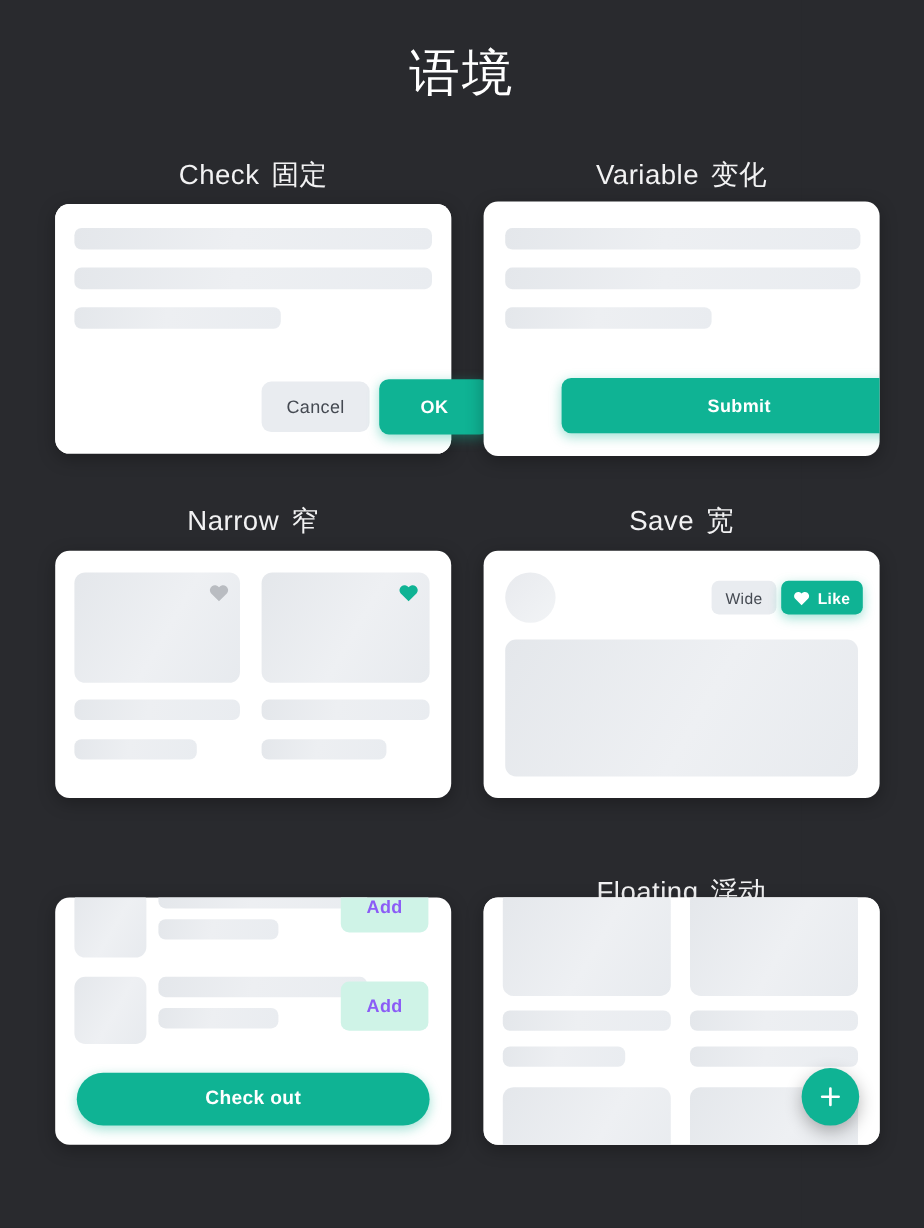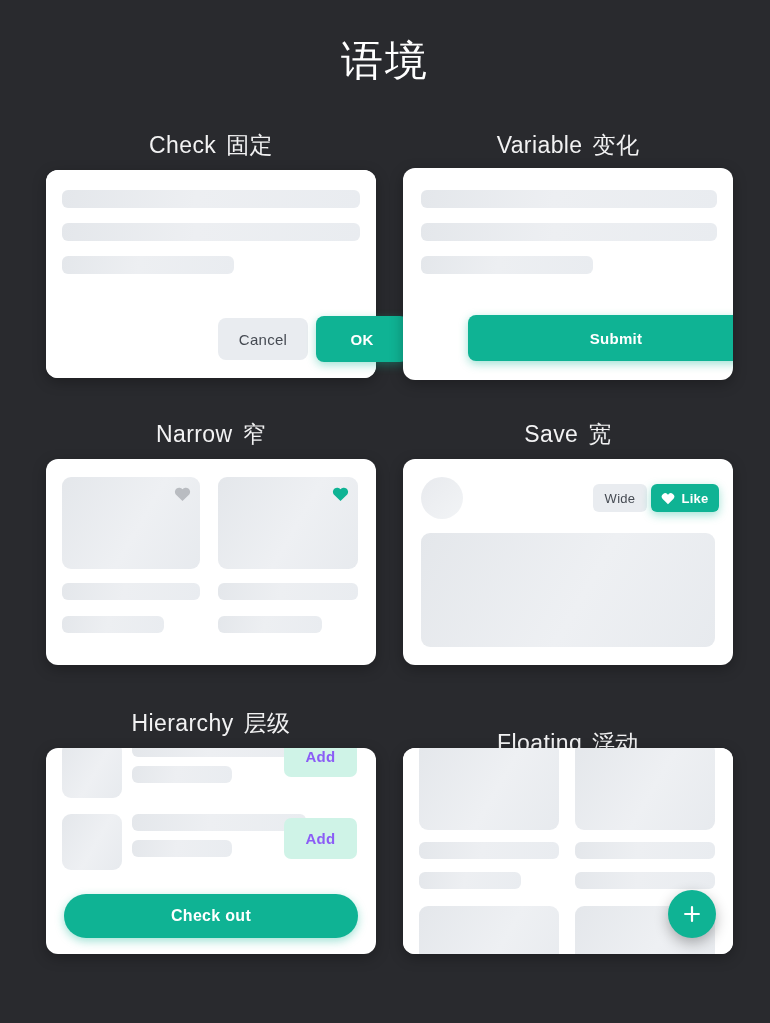--- a/index.html
+++ b/index.html
@@ -260,23 +260,20 @@
     <div class="block media"></div>
   </div>
   <button class="btn btn-ghost" id="btn-save">Wide</button>
   <button class="btn btn-primary" id="btn-like">
     <svg class="heart" viewBox="0 0 24 22">
       <path d="M12 21 2.5 11.6A5.7 5.7 0 0 1 12 4.4a5.7 5.7 0 0 1 9.5 7.2Z" fill="#FFFFFF"></path>
     </svg>
     <span>Like</span>
   </button>
 
-  <div class="section-label" style="left:46px; top:708px; width:330px; text-align:center;">
-    <span>Hierarchy</span><span class="cjk">层级</span>
-  </div>
 
   <div class="card" id="card-hierarchy">
     <div class="h-row r1">
       <div class="block h-thumb"></div>
       <div class="bar h-l1"></div>
       <div class="bar h-l2"></div>
       <button class="btn btn-soft h-add">Add</button>
     </div>
     <div class="h-row r2">
       <div class="block h-thumb"></div>

